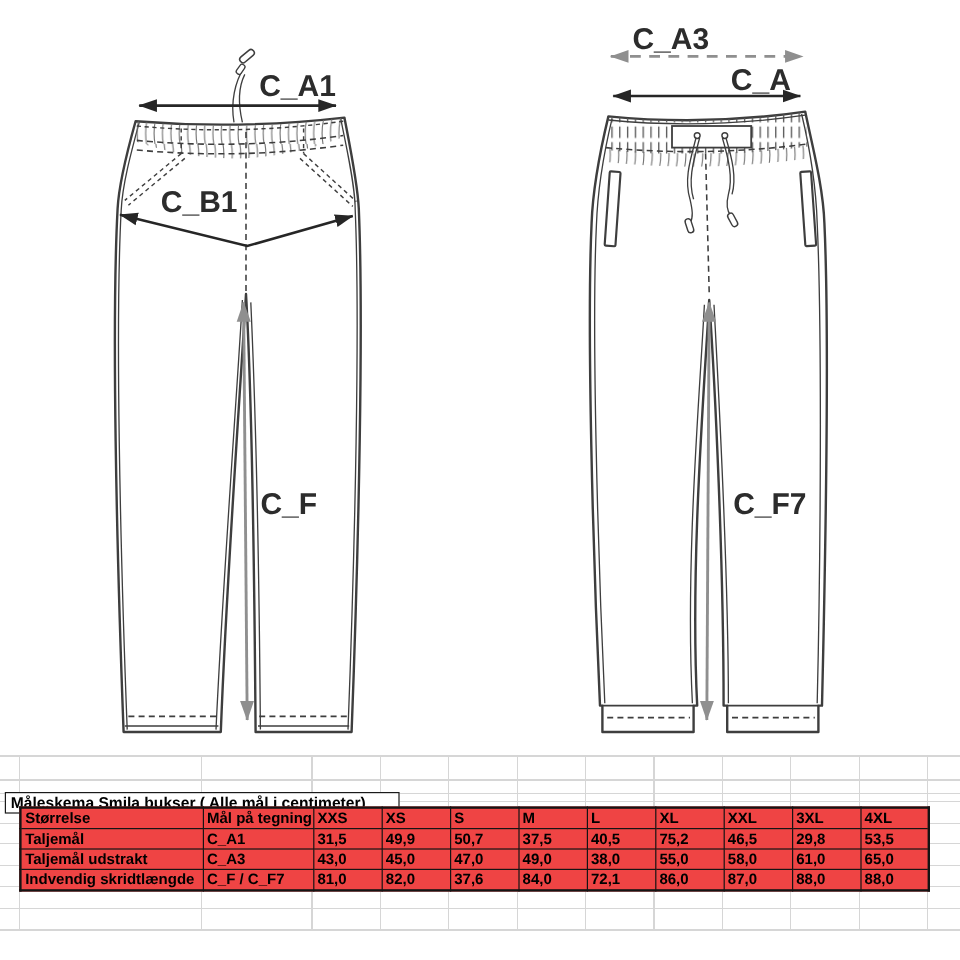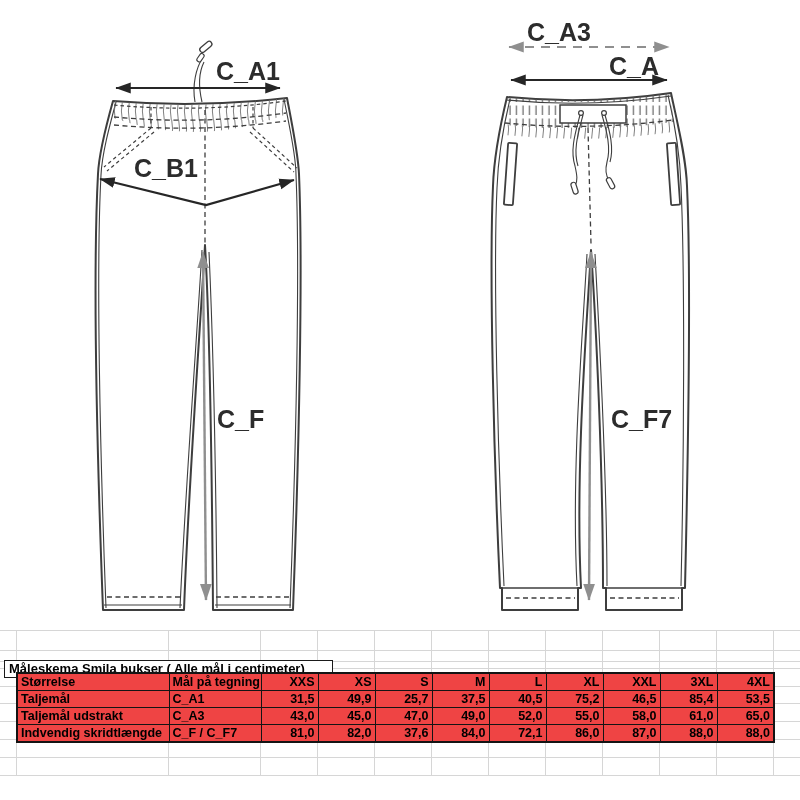--- a/index.html
+++ b/index.html
@@ -16,21 +16,21 @@
   .meas-gd{stroke:var(--arrow_gray);stroke-width:2.2;fill:none;stroke-dasharray:9 7;}
   .lbl{font:600 25px "Liberation Sans",sans-serif;fill:#2c2c2c;}
   .gridline{stroke:var(--grid);stroke-width:1;shape-rendering:crispEdges;}
   .title-box{position:absolute;left:4px;top:632px;width:329px;height:18px;background:#fff;
              border:1.6px solid #1a1a1a;box-sizing:border-box;
              font:600 13px/15px "Liberation Sans",sans-serif;color:#000;padding-left:4px;white-space:nowrap;margin-top:28px;}
   .size-table{position:absolute;left:16px;top:672px;border-collapse:collapse;table-layout:fixed;
               width:757px;background:#ef4444;border:2px solid #141414;
               font:600 12.5px/15px "Liberation Sans",sans-serif;color:#000;padding-left:16px;}
   .size-table th,.size-table td{border:1.4px solid #141414;padding:0 3px;height:16px;
-              text-align:right;white-space:nowrap;overflow:hidden;font-weight:600;}
+              text-align:left;white-space:nowrap;overflow:hidden;font-weight:600;}
   .size-table .left{text-align:left;}
 </style>
 </head>
 <body>
 
 <div class="canvas">
 
   <svg width="800" height="628" viewBox="0 0 800 628">
     <defs>
       <pattern id="gatherP" width="7" height="40" patternUnits="userSpaceOnUse">
@@ -210,36 +210,36 @@
           <th>3XL</th>
           <th>4XL</th>
         </tr>
       </thead>
     <tbody>
         <tr>
           <td class="left">Taljemål</td>
           <td class="left">C_A1</td>
           <td>31,5</td>
           <td>49,9</td>
-          <td>25,7</td>
+          <td>50,7</td>
           <td>37,5</td>
           <td>40,5</td>
           <td>75,2</td>
           <td>46,5</td>
-          <td>85,4</td>
+          <td>29,8</td>
           <td>53,5</td>
         </tr>
         <tr>
           <td class="left">Taljemål udstrakt</td>
           <td class="left">C_A3</td>
           <td>43,0</td>
           <td>45,0</td>
           <td>47,0</td>
           <td>49,0</td>
-          <td>52,0</td>
+          <td>38,0</td>
           <td>55,0</td>
           <td>58,0</td>
           <td>61,0</td>
           <td>65,0</td>
         </tr>
         <tr>
           <td class="left">Indvendig skridtlængde</td>
           <td class="left">C_F / C_F7</td>
           <td>81,0</td>
           <td>82,0</td>

